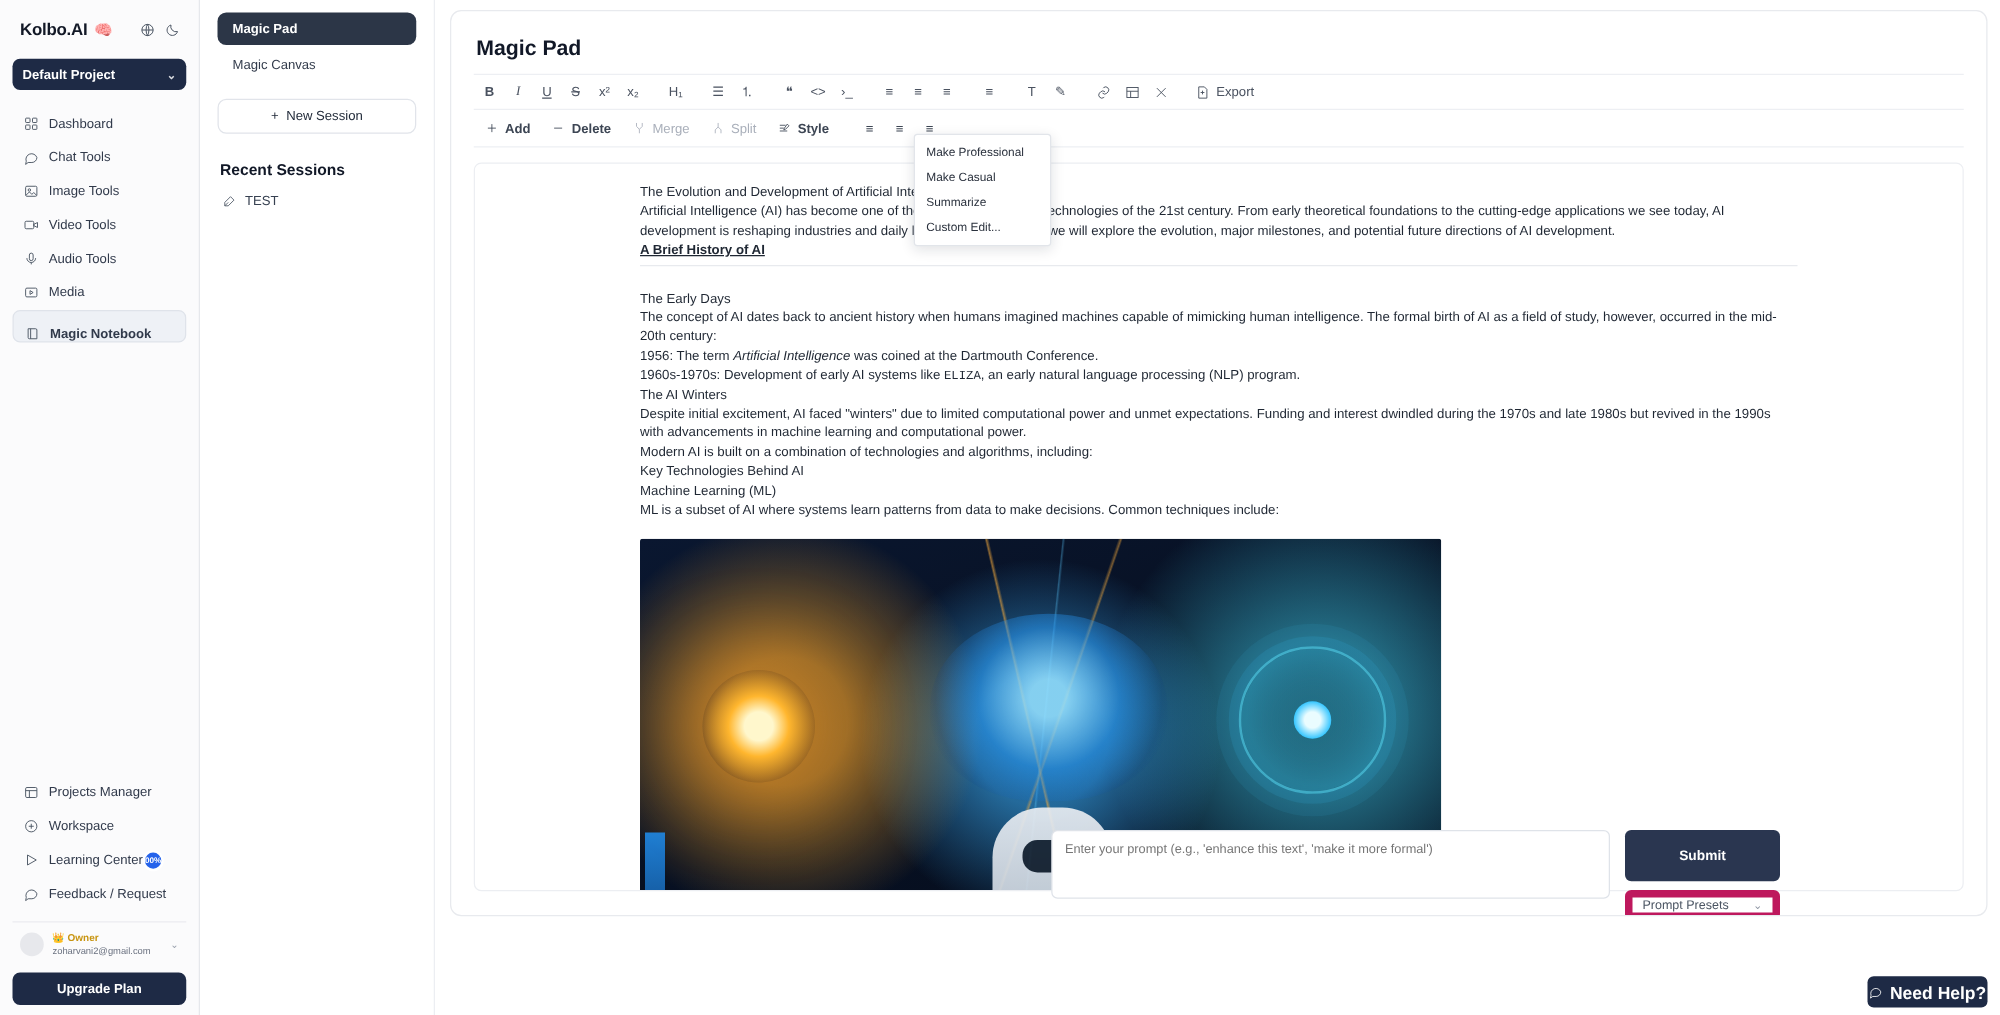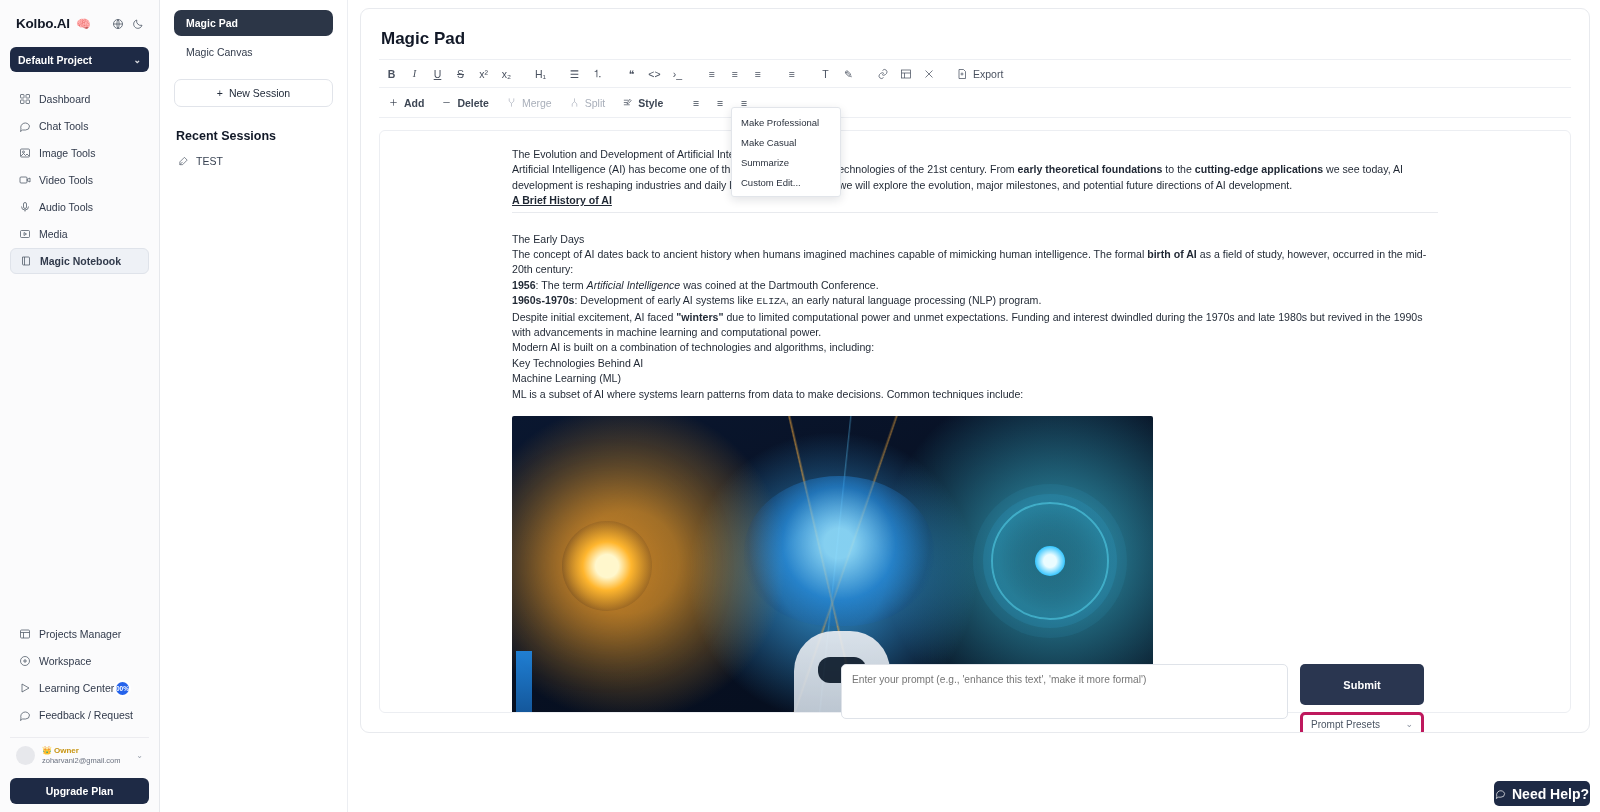--- a/index.html
+++ b/index.html
@@ -44,20 +44,21 @@
   .nav-item {
     display: flex; align-items: center; gap: 8px;
     height: 26px; padding: 0 8px;
     font-size: 10.5px; color: #313a4b;
     border-radius: 6px;
   }
   .nav-item.active {
     background: #eef1f6;
     border: 1px solid #dfe3ea;
     font-weight: 600;
+    align-items: flex-end;
   }
   .nav-ico { width: 13px; height: 13px; color: #4b5563; display: inline-flex; align-items: center; justify-content: center; flex: 0 0 13px; }
   .nav-ico svg { width: 12px; height: 12px; fill: none; stroke: currentColor; stroke-width: 1.5; }
 
   .sidebar-bottom { margin-top: auto; display: flex; flex-direction: column; gap: 1px; }
   .badge-pct {
     position: absolute; right: 18px;
     width: 17px; height: 17px; border-radius: 50%;
     background: #2563eb; color: #fff;
     font-size: 6.5px; font-weight: 700;
@@ -172,21 +173,21 @@
     border-radius: 6px;
     height: 583px;
     overflow: hidden;
     padding: 16px 0 0 0;
   }
   .doc { padding: 0 132px 0 132px; font-size: 10.6px; line-height: 15.4px; color: #1f2733; }
   .doc p { margin: 0; }
   .doc .hr { border-bottom: 1px solid #e8eaee; margin: 3px 0 4px 0; }
   .doc .underline-head { font-weight: 700; text-decoration: underline; }
   .doc .gap { height: 15px; }
-  .doc b { font-weight: 700; }
+  .doc b { font-weight: 400; }
   .doc i { font-style: italic; }
   .doc .mono { font-family: "Liberation Mono", monospace; font-size: 9.8px; }
 
   
   .art {
     margin-top: 14px;
     width: 641px; height: 365px;
     border-radius: 2px;
     position: relative;
     overflow: hidden;
@@ -254,21 +255,21 @@
     resize: none;
   }
   .right-col { display: flex; flex-direction: column; gap: 7px; width: 124px; }
   .submit-btn {
     height: 41px; border-radius: 5px;
     background: #2a3650; color: #fff;
     font-size: 11px; font-weight: 700;
     display: flex; align-items: center; justify-content: center;
   }
   .presets {
-    height: 24px; border: 3px solid #be185d; border-radius: 5px;
+    height: 24px; border: 6px solid #be185d; border-radius: 5px;
     display: flex; align-items: center; padding: 0 8px;
     font-size: 10px; color: #4b5563; background: #fff;
   }
   .presets .caret { margin-left: auto; font-size: 9px; color: #8a92a0; }
 
   .need-help {
     position: absolute; right: 10px; bottom: 6px;
     height: 25px; min-width: 96px;
     background: #1e2a45; color: #fff; border-radius: 5px;
     display: flex; align-items: center; justify-content: center; gap: 6px;
@@ -557,20 +558,21 @@
           <p>The Early Days</p>
           <p>
             <span>The concept of AI dates back to ancient history when humans imagined machines capable of mimicking human intelligence. The formal </span><b>birth of AI</b><span> as a field of study, however, occurred in the mid-20th century:</span>
           </p>
           <p>
             <b>1956</b><span>: The term </span><i>Artificial Intelligence</i><span> was coined at the Dartmouth Conference.</span>
           </p>
           <p>
             <b>1960s-1970s</b><span>: Development of early AI systems like </span><span class="mono">ELIZA</span><span>, an early natural language processing (NLP) program.</span>
           </p>
+          <p>The AI Winters</p>
           <p>
             <span>Despite initial excitement, AI faced </span><b>"winters"</b><span> due to limited computational power and unmet expectations. Funding and interest dwindled during the 1970s and late 1980s but revived in the 1990s with advancements in machine learning and computational power.</span>
           </p>
           <p>Modern AI is built on a combination of technologies and algorithms, including:</p>
           <p>Key Technologies Behind AI</p>
           <p>Machine Learning (ML)</p>
           <p>ML is a subset of AI where systems learn patterns from data to make decisions. Common techniques include:</p>
 
           <div class="art">
             <div class="lines"></div>

